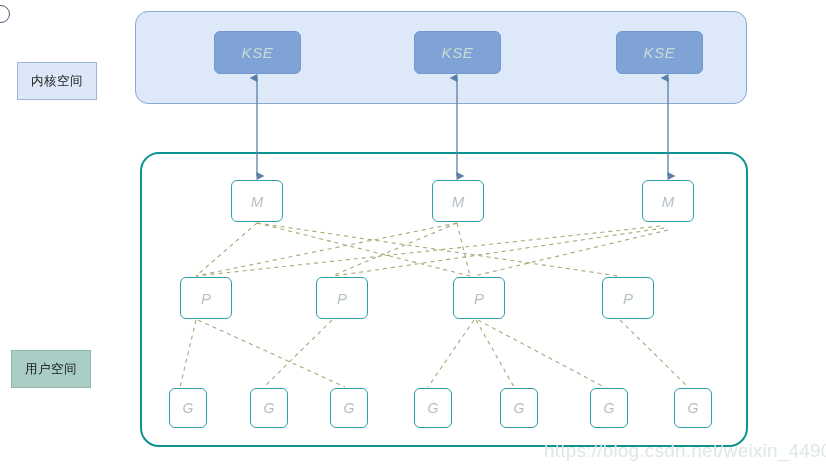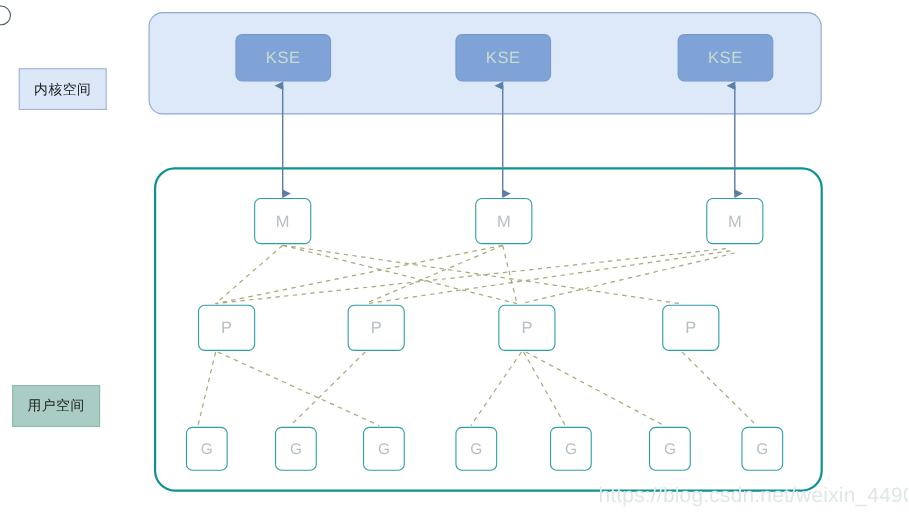--- a/index.html
+++ b/index.html
@@ -90,20 +90,21 @@
     pointer-events: none;
   }
 
   
   .node {
     position: absolute;
     display: flex;
     align-items: center;
     justify-content: center;
     box-sizing: border-box;
+    font-style: italic;
   }
   .kse {
     width: 87px;
     height: 43px;
     background: #7fa2d7;
     border: 1px solid #7498cf;
     border-radius: 6px;
     color: #c7ddd2;
     font-size: 15px;
     letter-spacing: 0.6px;

